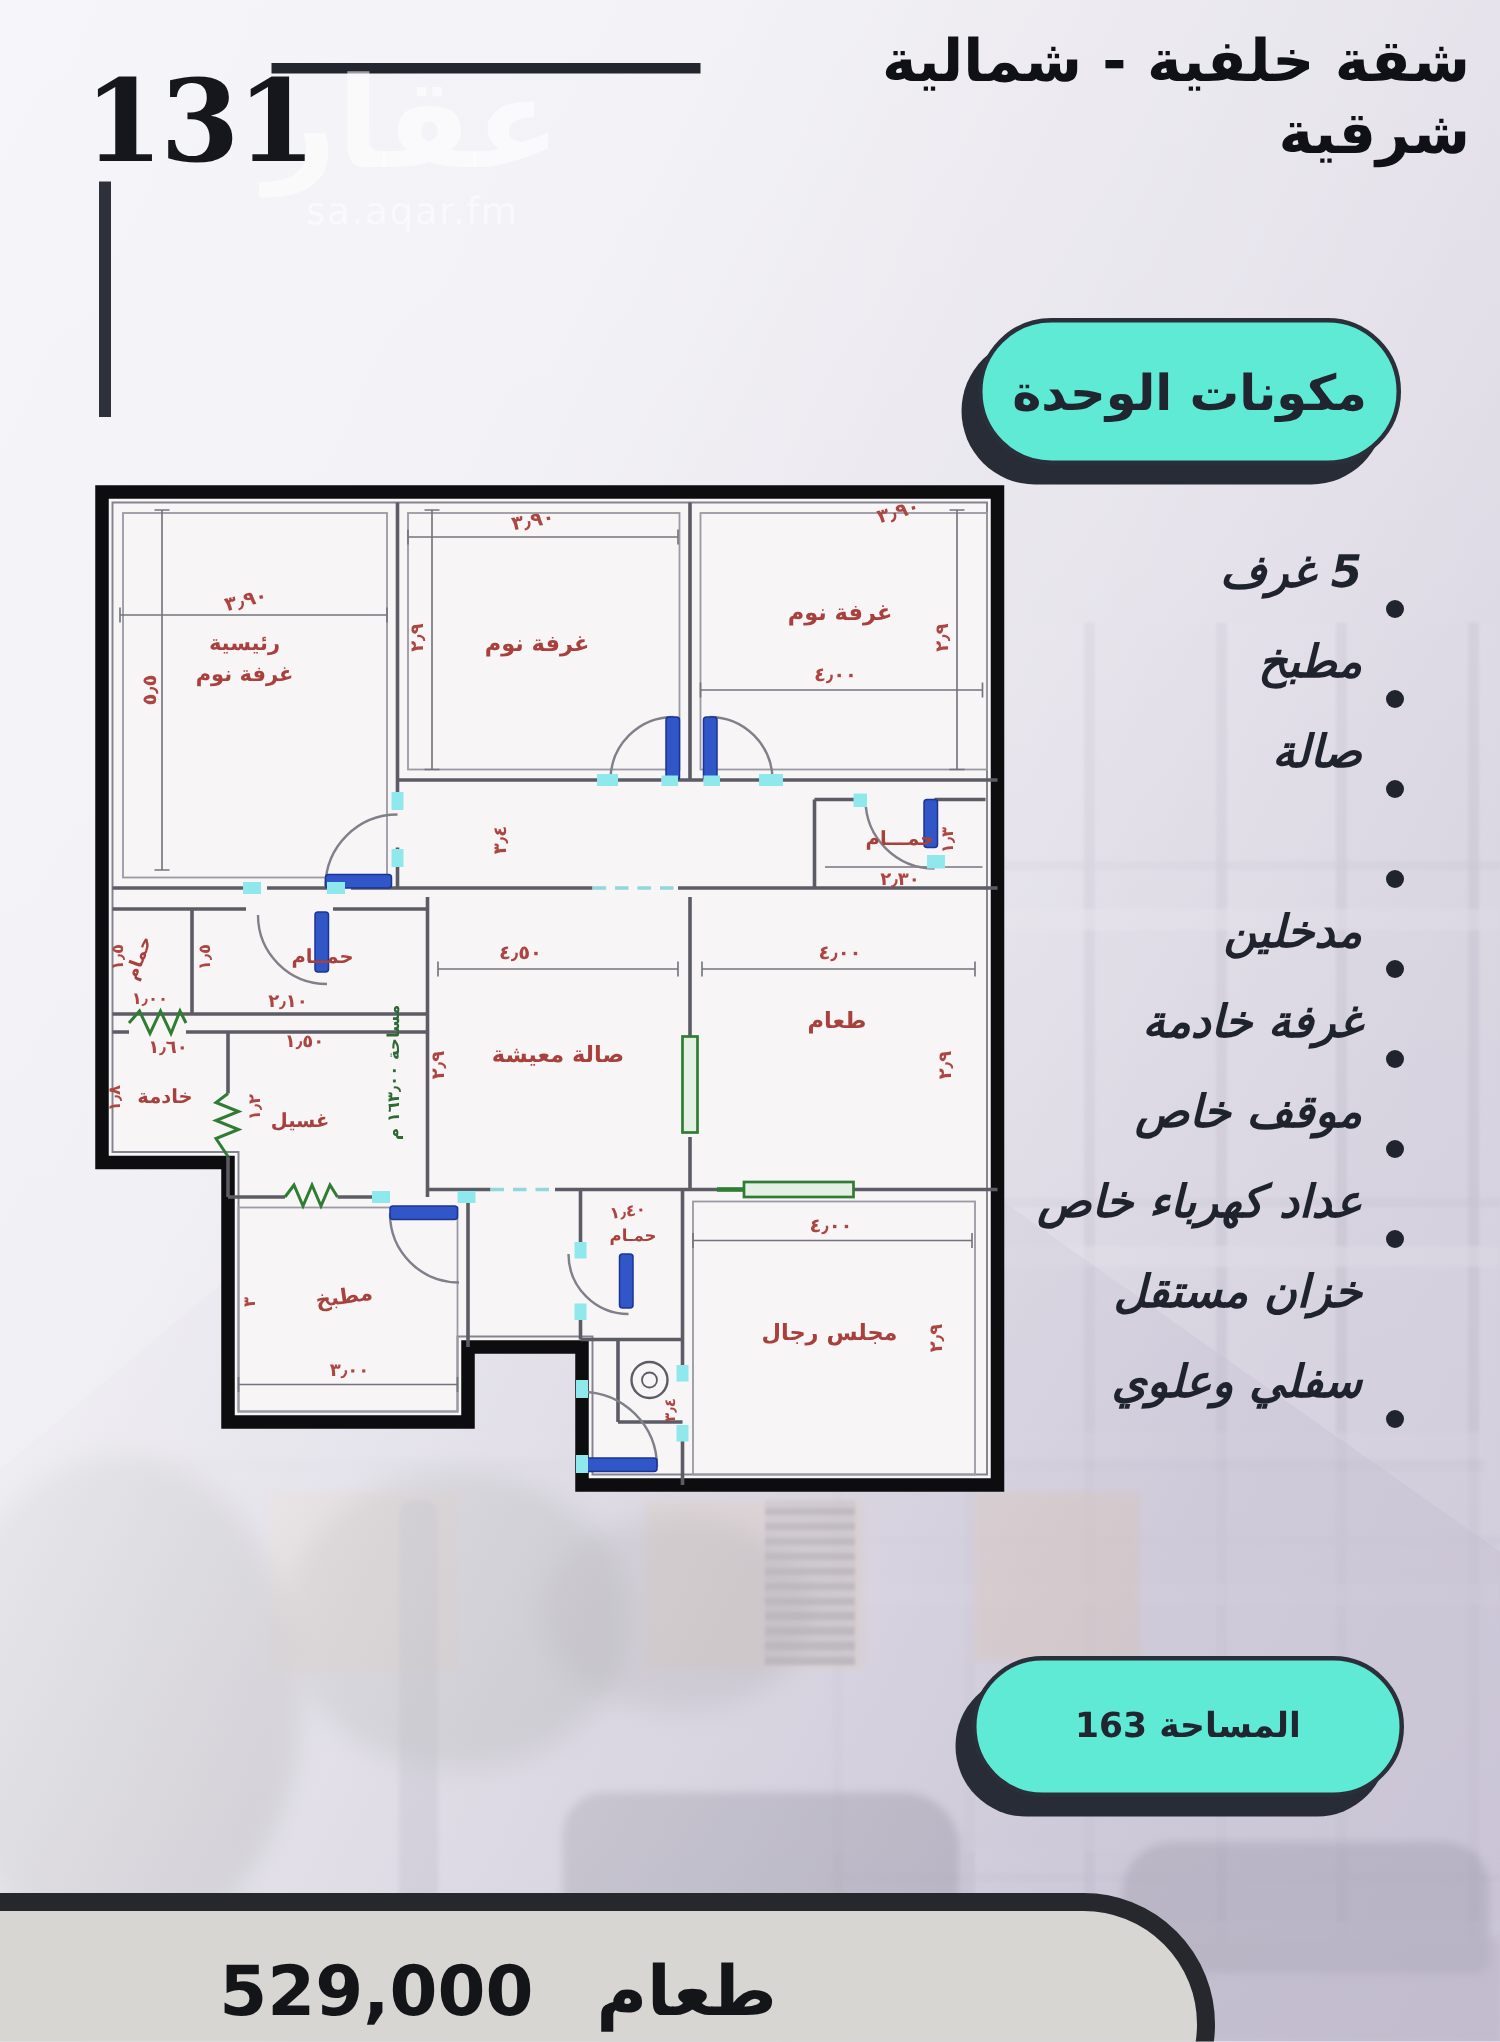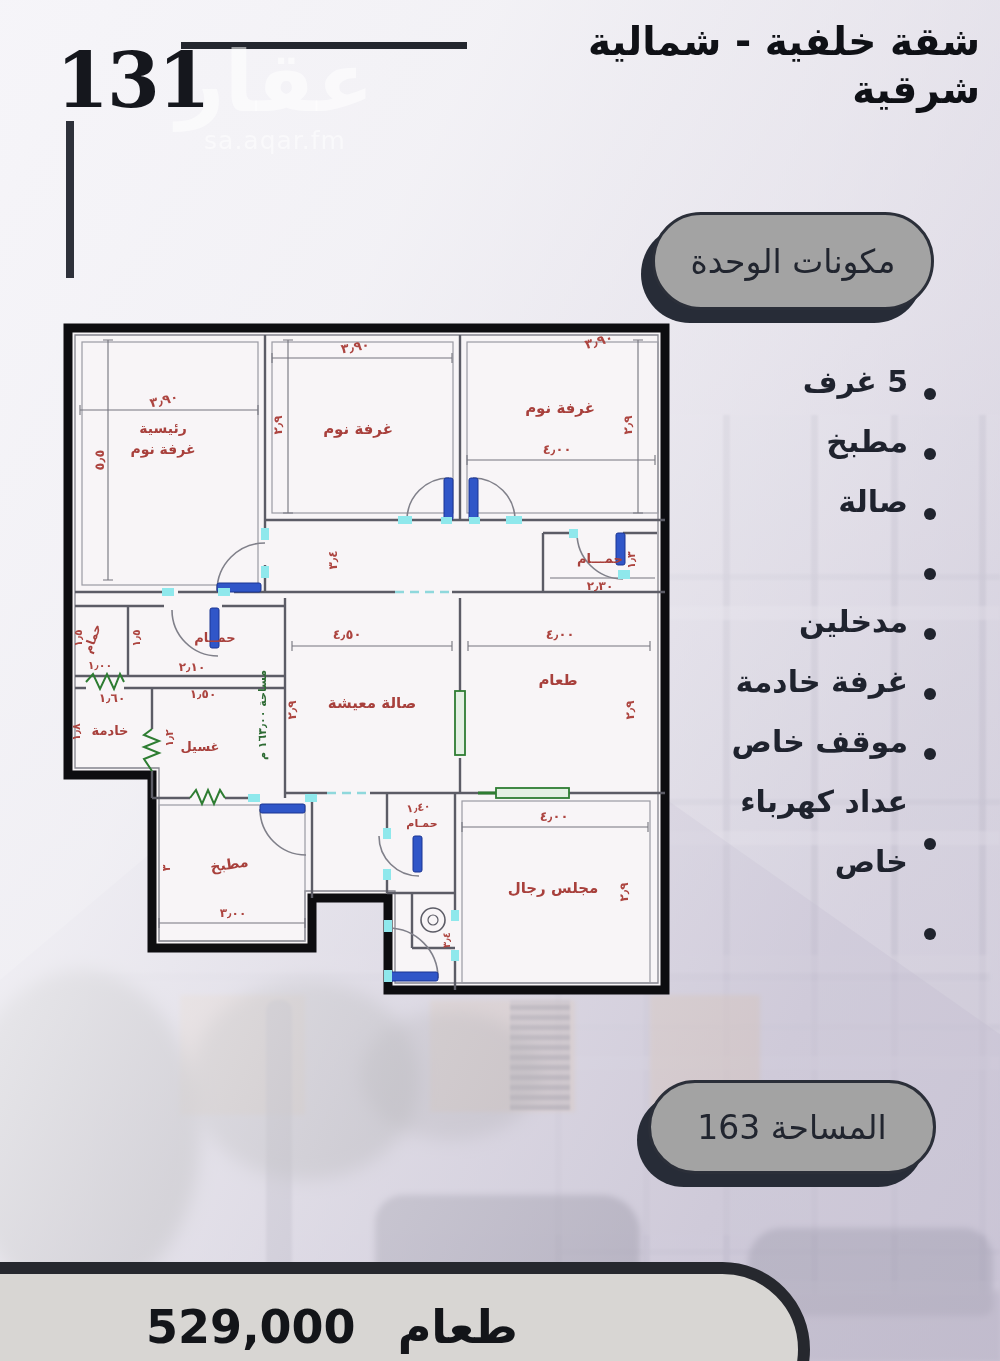--- a/index.html
+++ b/index.html
@@ -46,29 +46,29 @@
     font-size:76px; font-weight:800; color:#15171d; letter-spacing:-2px;margin-top:16px; }
   .rule-h { position:absolute; left:181px; top:42px; width:286px; height:7px; background:#23262e; }
   .rule-v { position:absolute; left:66px; top:121px; width:8px; height:157px; background:#2e313a; }
   .watermark { position:absolute; left:165px; top:40px; width:220px; text-align:center; direction:rtl; }
   .watermark-word { font-size:84px; font-weight:700; color:rgba(255,255,255,.55); line-height:1; }
   .watermark-domain { font-size:25px; color:rgba(255,255,255,.5); margin-top:2px; letter-spacing:1px; direction:ltr; }
   .main-title { position:absolute; left:540px; top:18px; width:440px; direction:rtl;
     font-size:39px; font-weight:800; color:#0f1116; line-height:1.22; }
 
   
-  .pill { position:absolute; background:#a3a3a3; border:3px solid #2b2f39; border-radius:60px;
+  .pill { position:absolute; background:#5eead4; border:3px solid #2b2f39; border-radius:60px;
     box-shadow:-11px 13px 0 0 #272c37; display:flex; align-items:center; justify-content:center;
-    font-weight:400; color:#21252f; direction:rtl; }
+    font-weight:700; color:#21252f; direction:rtl; }
   .pill-components { left:652px; top:212px; width:282px; height:98px; font-size:33px; }
-  .pill-area { left:648px; top:1080px; width:288px; height:94px; font-size:33px; }
+  .pill-area { left:648px; top:1104px; width:288px; height:94px; font-size:23px; }
 
   
   .components-list { position:absolute; left:640px; top:352px; width:296px; list-style:none; direction:rtl; }
-  .components-list li { display:flex; align-items:center; min-height:60px; line-height:60px; }
+  .components-list li { display:flex; align-items:flex-end; min-height:60px; line-height:60px;font-style:italic; }
   .bullet { width:12px; height:12px; border-radius:50%; background:#20242e; margin-top:24px; margin-left:16px; flex:0 0 auto; }
   .item-text { font-size:30px; font-weight:700; color:#1f232e; max-width:248px; text-align:right; }
 
   
   .price-pill { position:absolute; left:-85px; top:1262px; width:895px; height:175px;
     background:#d8d6d3; border:12px solid #26282e; border-radius:88px; }
   .price-text { position:absolute; left:170px; top:26px; width:470px; display:flex; justify-content:center;
     gap:42px; direction:rtl; font-size:46px; font-weight:800; color:#131519; }
 
   
@@ -139,20 +139,21 @@
   <li>
       <span class="bullet"></span>
       <span class="item-text">موقف خاص</span>
     </li>
   <li>
       <span class="bullet"></span>
       <span class="item-text">عداد كهرباء خاص</span>
     </li>
   <li>
       <span class="bullet"></span>
+      <span class="item-text">خزان مستقل سفلي وعلوي</span>
     </li>
 </ul>
 <div class="pill pill-area">
   <span>المساحة 163</span>
 </div>
 
 <div class="floor-plan">
 <svg viewBox="0 0 612 680" xmlns="http://www.w3.org/2000/svg">
 
   <path d="M8 8 H605 V670 H328 V578 H252 V628 H92 V455 H8 Z" fill="#f8f5f7" stroke="#0d0d10" stroke-width="9"></path>

